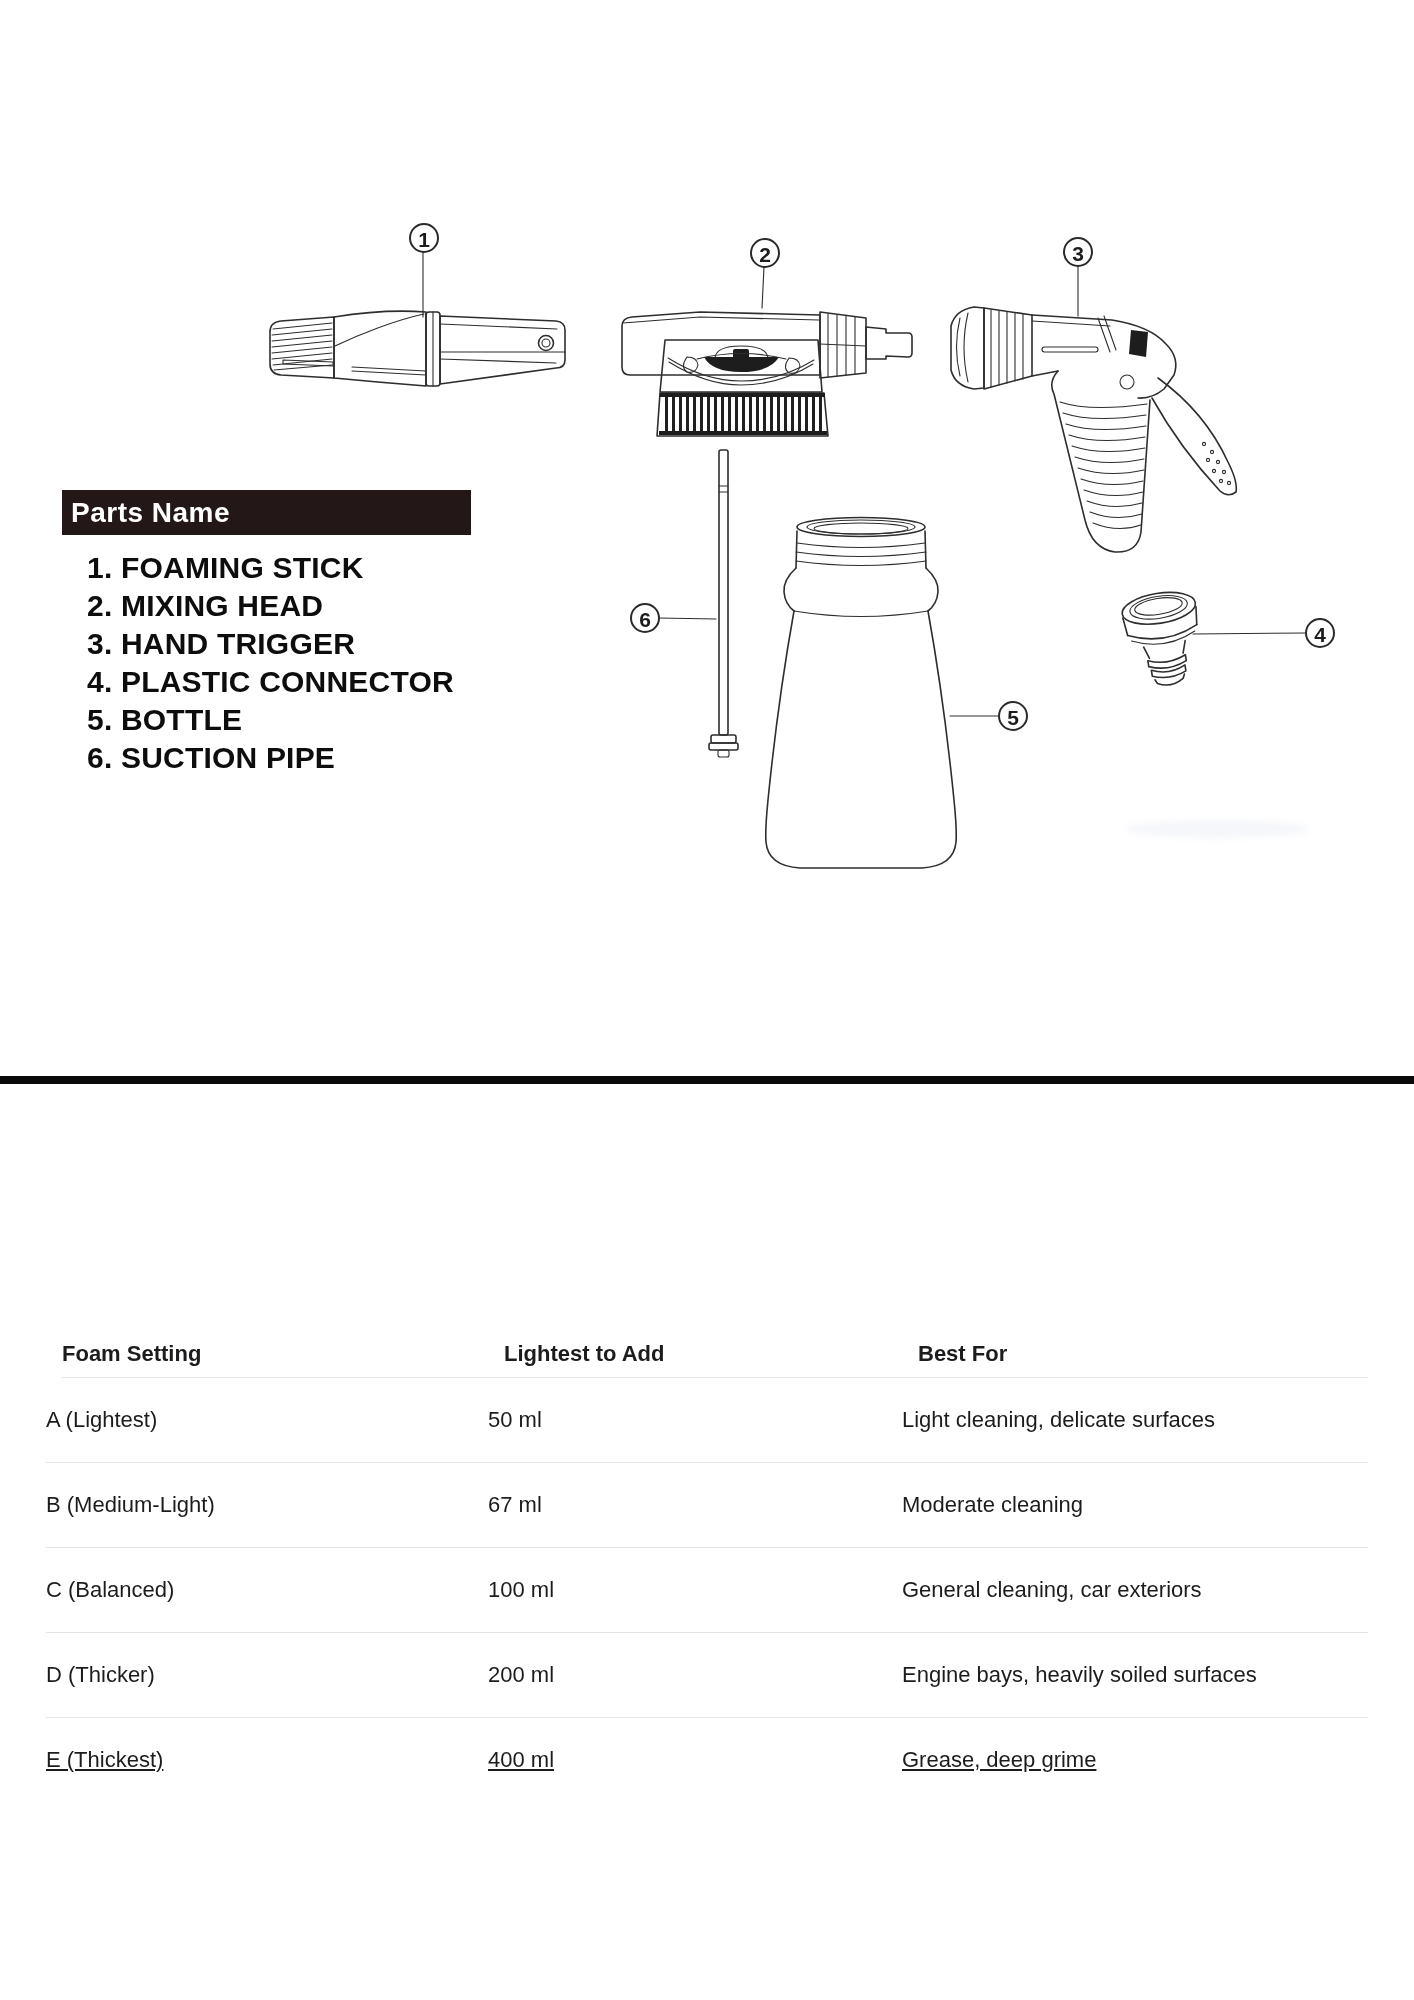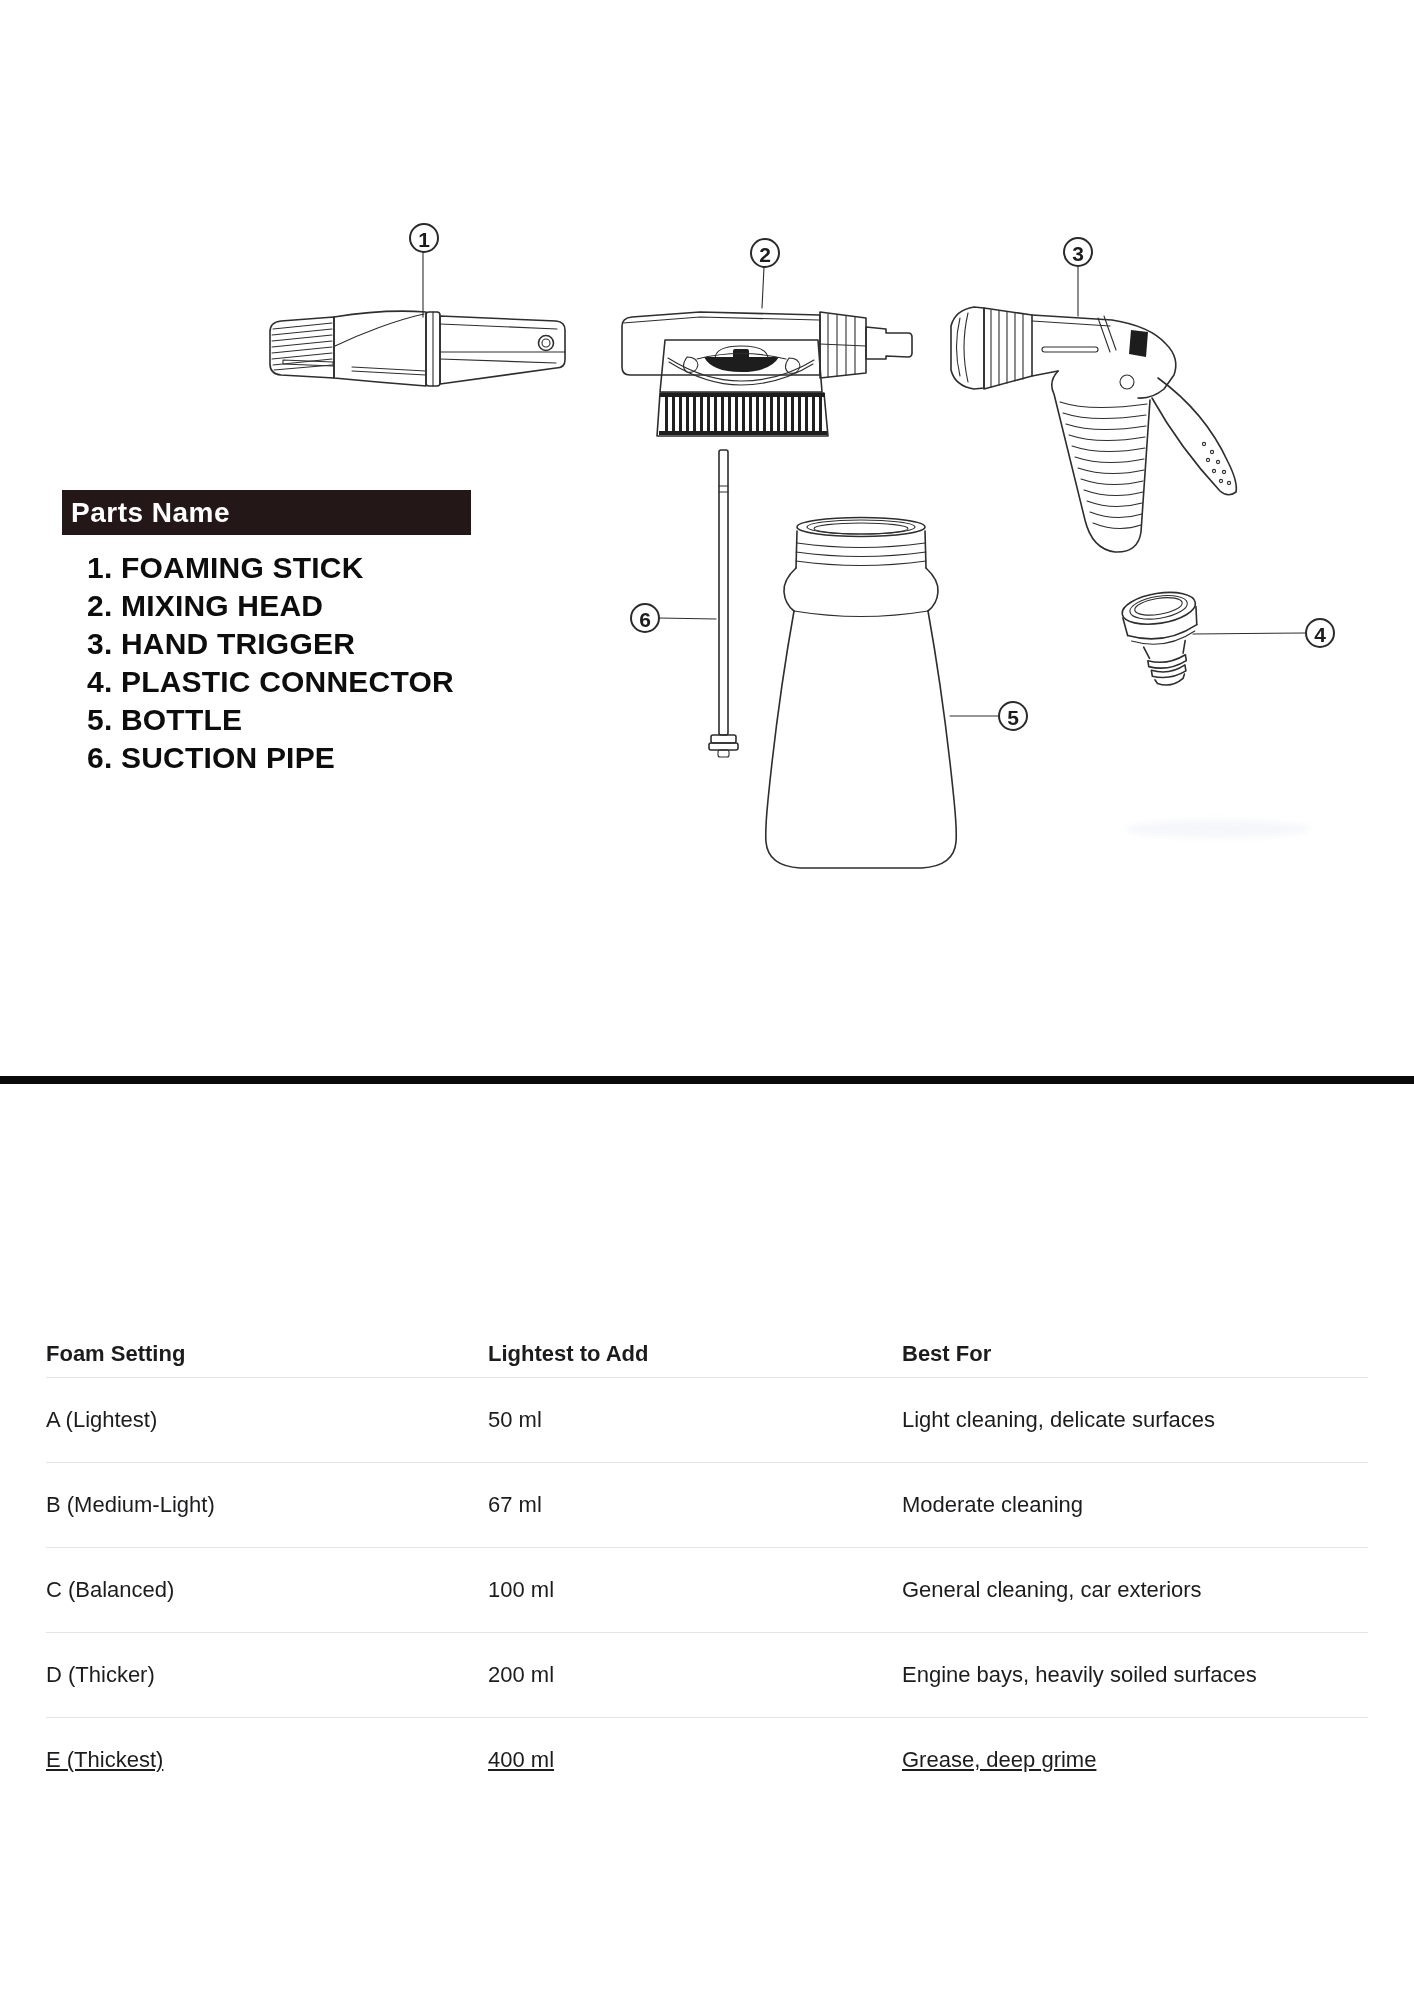--- a/index.html
+++ b/index.html
@@ -24,21 +24,21 @@
   }
   .smudge{
     position:absolute;left:1125px;top:820px;width:185px;height:18px;border-radius:50%;
     background:#eef0f6;opacity:.55;filter:blur(3px);
   }
   .foam-table{position:absolute;left:46px;top:1330px;width:1322px;}
   .trow{
     display:grid;grid-template-columns:442px 414px 1fr;align-items:center;
     border-bottom:1.5px solid var(--separator,#e4e4e4);
   }
-  .trow.header{height:47px;font-weight:bold;}
+  .trow.header{height:47px;font-weight:bold;margin-left:16px;}
   .trow.body-row{height:84px;}
   .trow.last{border-bottom:none;text-decoration:underline;}
   .tcell{font-size:22px;color:var(--table_text,#1c1c1e);}
   svg .ln{fill:none;stroke:var(--line_art,#2e2e2e);stroke-width:1.6;stroke-linejoin:round;stroke-linecap:round;}
   svg .thin{stroke-width:1.1;}
   svg .dark{fill:#1d1d1d;stroke:none;}
   svg .callout-circle{fill:#fff;stroke:#2a2a2a;stroke-width:2;}
   svg .callout-num{font-family:"Liberation Sans",sans-serif;font-size:21px;font-weight:600;fill:#1c1c1c;}
 </style>
 </head>

